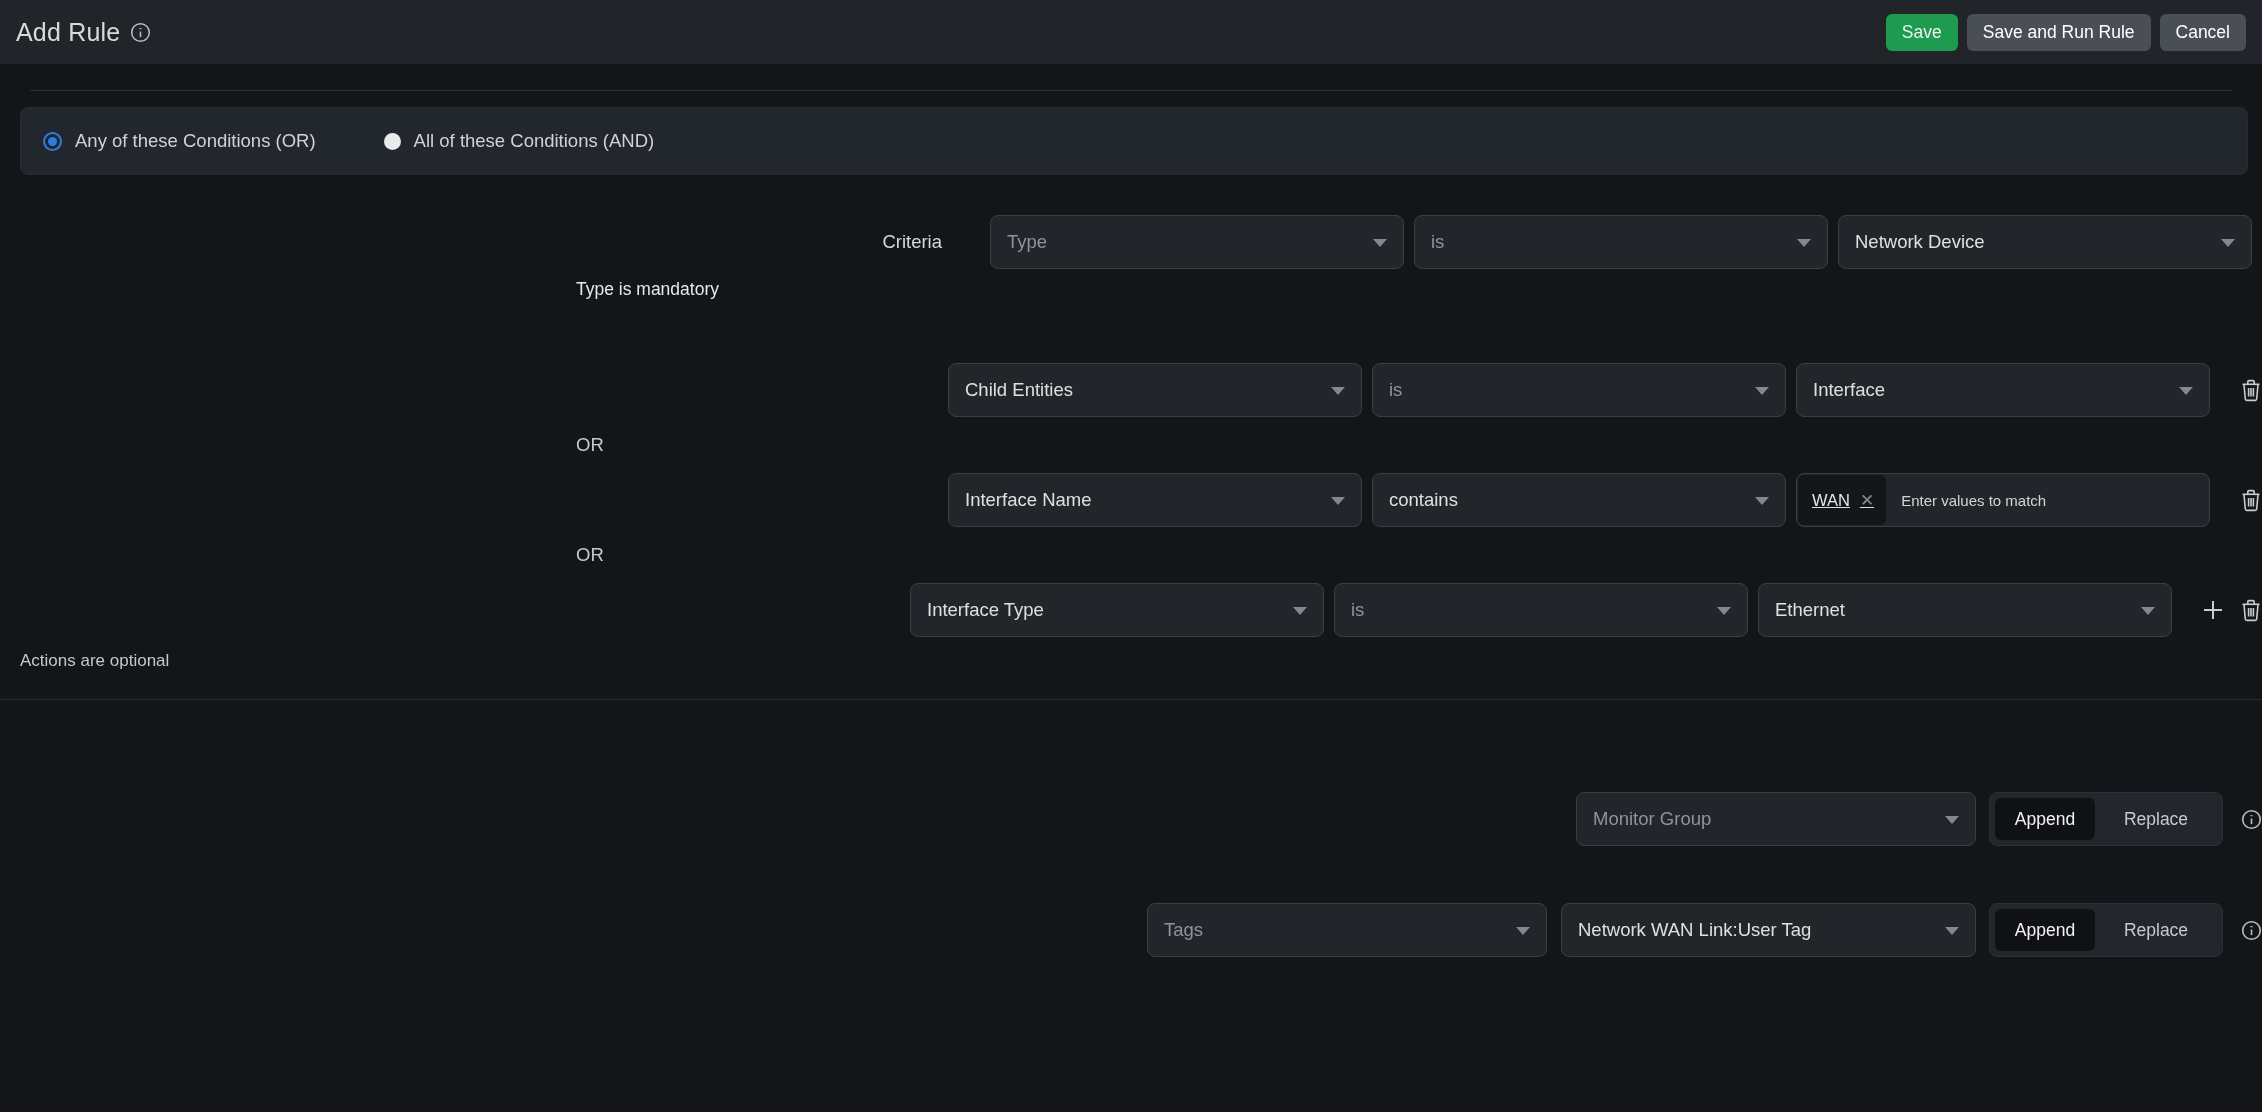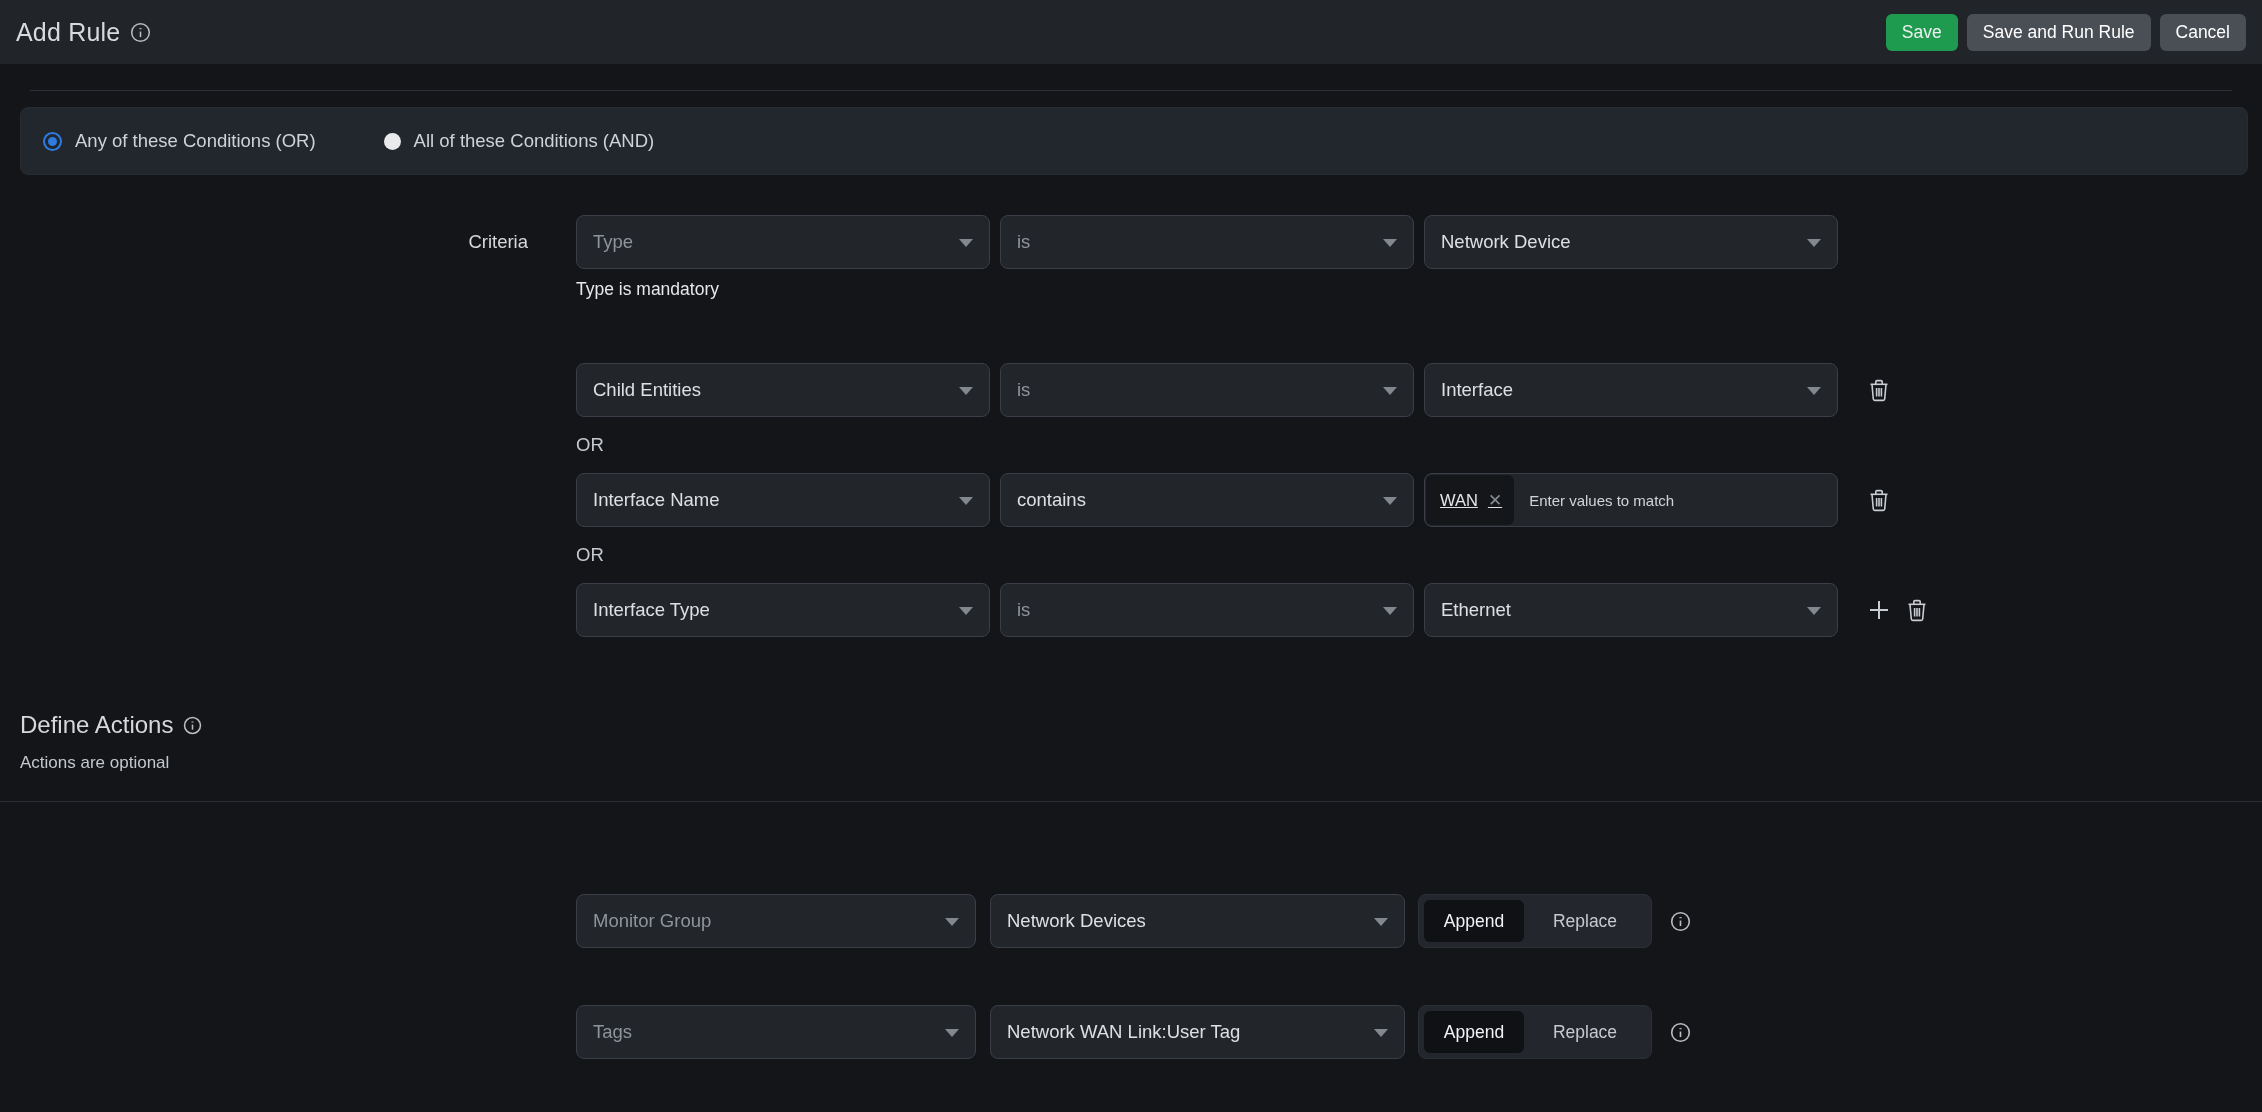--- a/index.html
+++ b/index.html
@@ -42,21 +42,21 @@
   .radio-opt .lbl { font-size:18.5px; color:#cfd2d6; }
   .radio-outer {
     width:19px; height:19px; border-radius:50%;
     display:flex; align-items:center; justify-content:center;
   }
   .radio-sel   { border:2.5px solid #2e7ce0; }
   .radio-sel .dot { width:9px; height:9px; border-radius:50%; background:#2e7ce0; }
   .radio-unsel { background:#e8eaec; width:17px; height:17px; }
 
   
-  .row { display:flex; align-items:center; }
+  .row { display:flex; align-items:center;justify-content:flex-end; }
   .label-cell {
     width:576px; text-align:right; padding-right:48px;
     font-size:18.5px; color:#d6d8da;
   }
   .dd {
     position:relative; width:414px; height:54px; margin-right:10px;
     background:#22262b; border:1px solid #3a3f47; border-radius:8px;
     display:flex; align-items:center; padding:0 40px 0 16px;
     font-size:18.5px; cursor:pointer;
   }
@@ -254,42 +254,28 @@
         <path d="M4 6.5 L5.3 21 a1.5 1.5 0 0 0 1.5 1.4 h8.4 a1.5 1.5 0 0 0 1.5-1.4 L18 6.5"></path>
         <line x1="2.5" y1="6.3" x2="19.5" y2="6.3"></line>
         <path d="M7.8 6 v-2.2 a1.2 1.2 0 0 1 1.2-1.2 h4 a1.2 1.2 0 0 1 1.2 1.2 V6"></path>
         <line x1="8.6" y1="10" x2="8.6" y2="18.5"></line>
         <line x1="11" y1="10" x2="11" y2="18.5"></line>
         <line x1="13.4" y1="10" x2="13.4" y2="18.5"></line>
       </svg>
     </button>
   </div>
 
-  <div class="section-head">
-    <h2>Define Actions</h2>
-    <span class="info-icon">
-      <svg width="19" height="19" viewBox="0 0 22 22" fill="none" stroke="currentColor" stroke-width="1.8">
-        <circle cx="11" cy="11" r="9.2"></circle>
-        <line x1="11" y1="10" x2="11" y2="15.8"></line>
-        <line x1="11" y1="6.4" x2="11" y2="7.6" stroke-width="2.4"></line>
-      </svg>
-    </span>
-  </div>
   <div class="section-sub">Actions are optional</div>
 
   <div class="divider-full"></div>
 
   <div class="row" style="margin-top:92px;">
     <div class="label-cell"></div>
     <div class="dd act-dd1">
       <span class="txt txt-placeholder">Monitor Group</span>
-      <span class="caret"></span>
-    </div>
-    <div class="dd act-dd2">
-      <span class="txt txt-value">Network Devices</span>
       <span class="caret"></span>
     </div>
     <div class="toggle">
       <span class="seg seg-on">Append</span>
       <span class="seg seg-off">Replace</span>
     </div>
     <span class="info-icon toggle-info">
       <svg width="21" height="21" viewBox="0 0 22 22" fill="none" stroke="currentColor" stroke-width="1.7">
         <circle cx="11" cy="11" r="9.2"></circle>
         <line x1="11" y1="10" x2="11" y2="15.8"></line>

